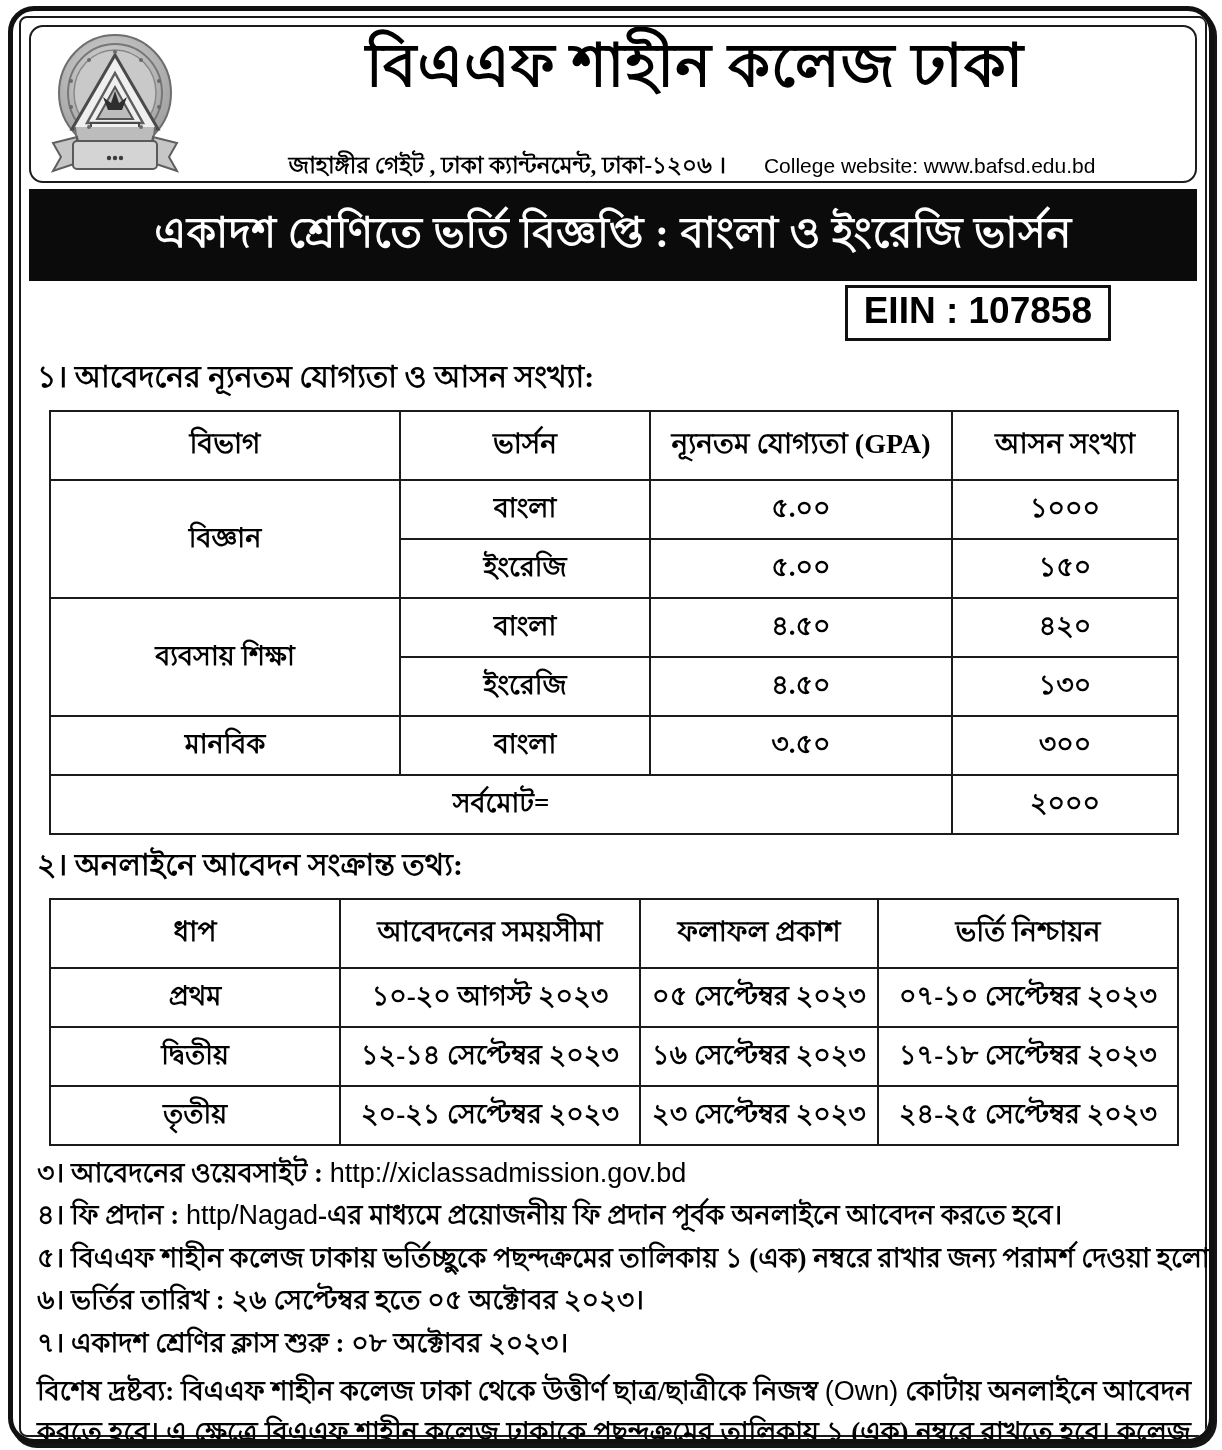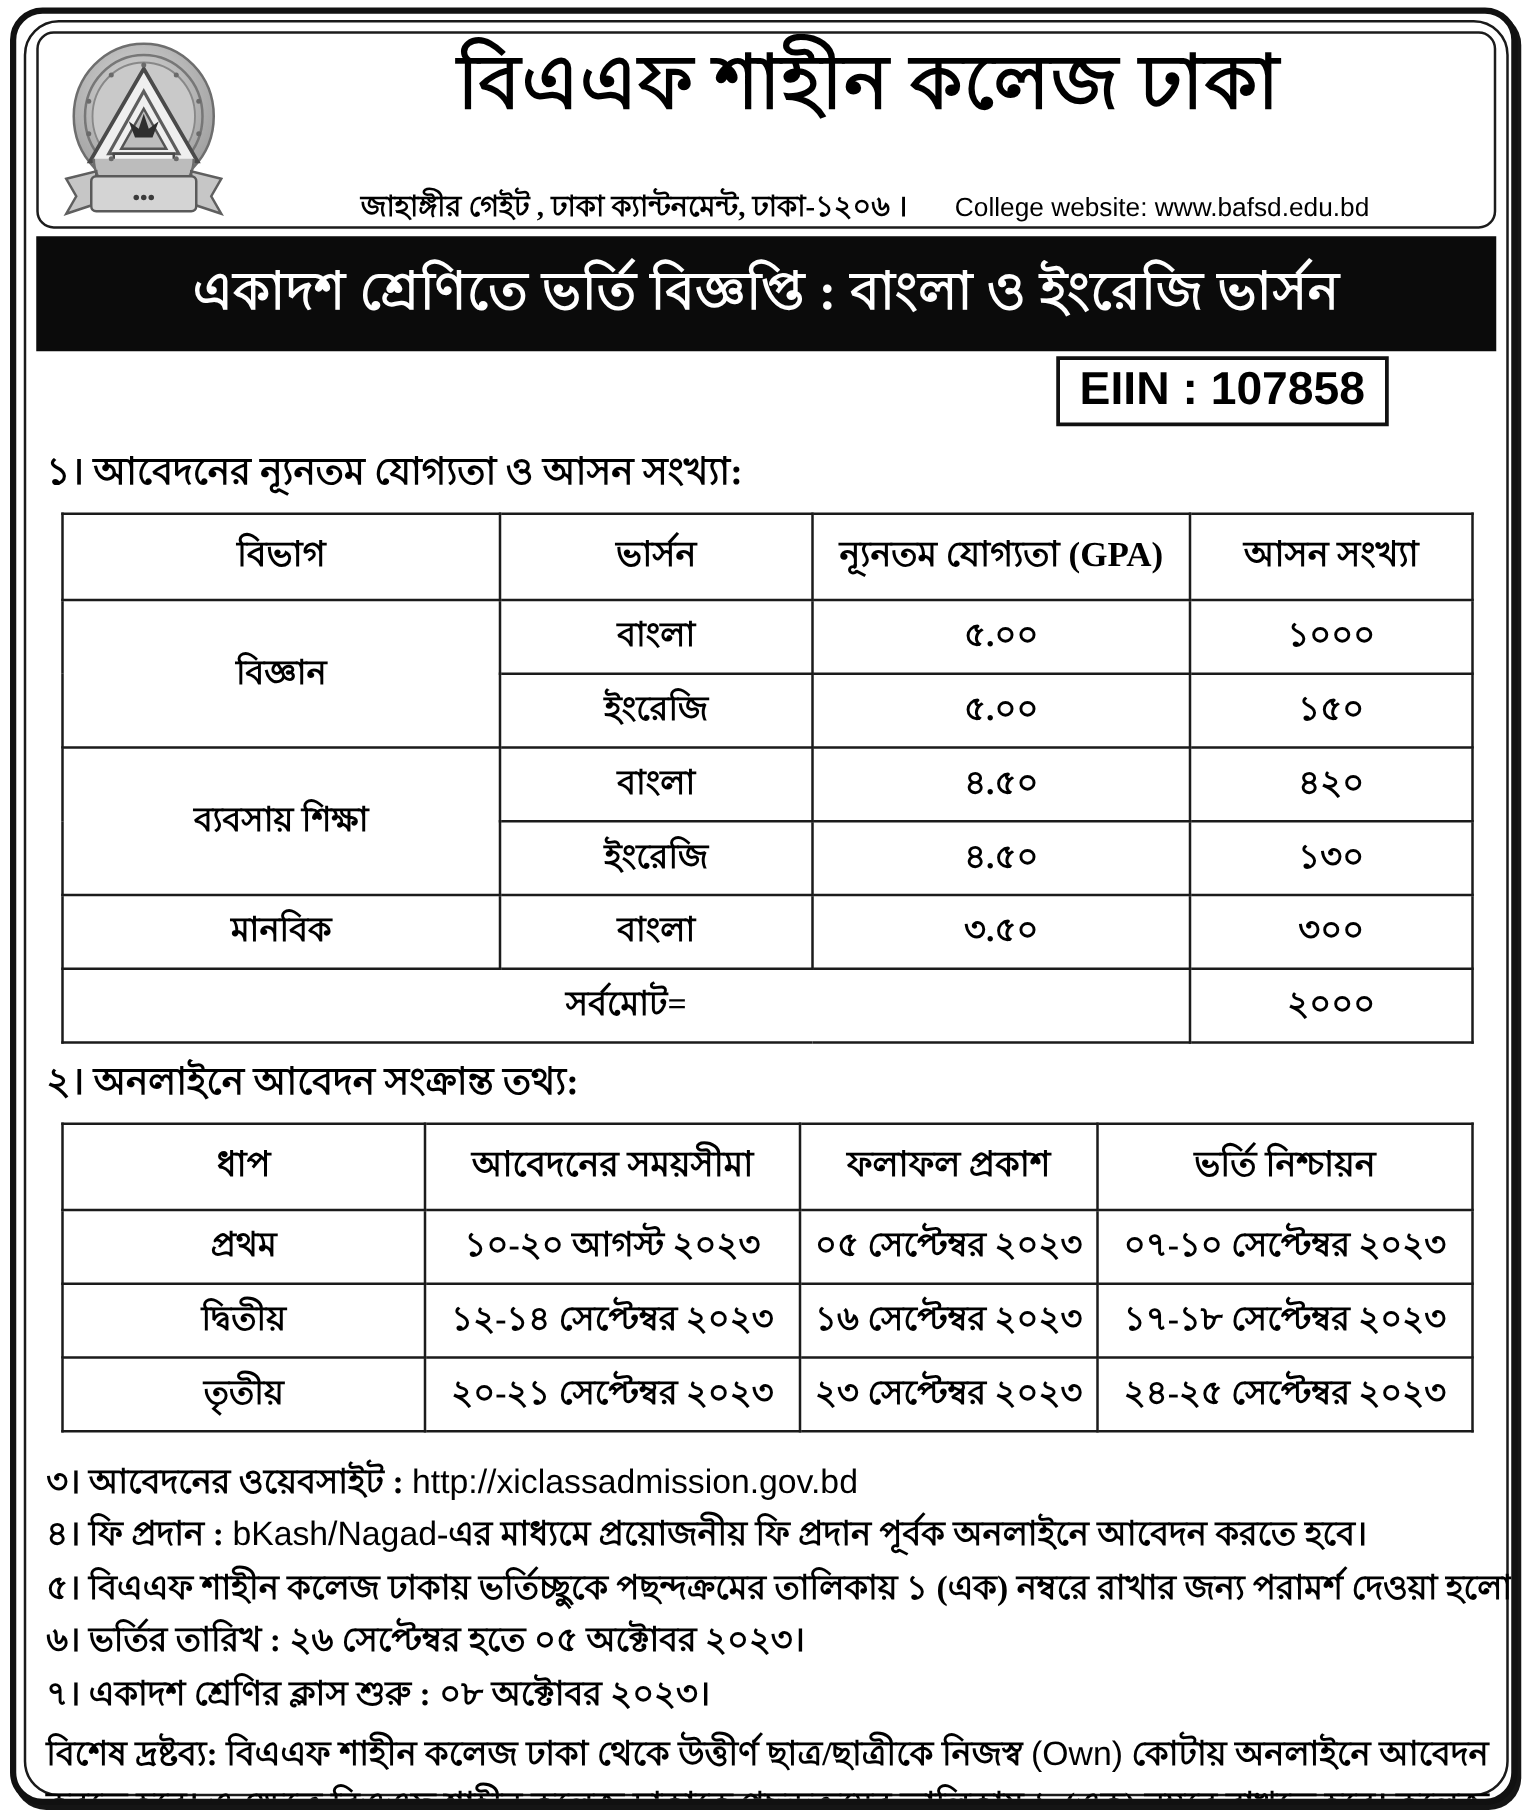--- a/index.html
+++ b/index.html
@@ -26,21 +26,21 @@
     box-shadow: 3px 4px 0 0 #151515;
     overflow: hidden;
   }
   .notice-inner {
     position: absolute;
     left: 6px;
     top: 5px;
     width: 1188px;
     height: 1421px;
     border: 2px solid #1a1a1a;
-    border-radius: 28px;
+    border-radius: 8px;
     background: #fff;
     padding: 0;
   }
 
   
   .header-box {
     position: relative;
     margin: 7px 8px 0 8px;
     border: 2px solid #1c1c1c;
     border-radius: 14px;
@@ -180,21 +180,21 @@
   .t1 col.c3 { width: 302px; }
   .t1 col.c4 { width: 226px; }
 
   
   .t2 col.c1 { width: 290px; }
   .t2 col.c2 { width: 300px; }
   .t2 col.c3 { width: 238px; }
   .t2 col.c4 { width: 300px; }
 
   
-  ol.points { list-style: none; margin-top: 20px; }
+  ol.points { list-style: none; margin-top: 8px; }
   ol.points li {
     font-family: "Liberation Serif","DejaVu Serif",serif;
     font-weight: bold;
     font-size: 27px;
     line-height: 1.46;
     margin-bottom: 3px;
     white-space: nowrap;
   }
   .latin {
     font-family: "Liberation Sans","DejaVu Sans",sans-serif;
@@ -366,21 +366,21 @@
             <td>২৪-২৫ সেপ্টেম্বর ২০২৩</td>
           </tr>
         </tbody>
       </table>
 
       <ol class="points">
         <li>
           <span>৩। আবেদনের ওয়েবসাইট : </span><span class="latin">http://xiclassadmission.gov.bd</span>
         </li>
         <li>
-          <span>৪। ফি প্রদান : </span><span class="latin">bKash/Nagad</span><span>-এর মাধ্যমে প্রয়োজনীয় ফি প্রদান পূর্বক অনলাইনে আবেদন করতে হবে।</span>
+          <span>৪। ফি প্রদান : </span><span class="latin">http/Nagad</span><span>-এর মাধ্যমে প্রয়োজনীয় ফি প্রদান পূর্বক অনলাইনে আবেদন করতে হবে।</span>
         </li>
         <li>৫। বিএএফ শাহীন কলেজ ঢাকায় ভর্তিচ্ছুকে পছন্দক্রমের তালিকায় ১ (এক) নম্বরে রাখার জন্য পরামর্শ দেওয়া হলো।</li>
         <li>৬। ভর্তির তারিখ : ২৬ সেপ্টেম্বর হতে ০৫ অক্টোবর ২০২৩।</li>
         <li>৭। একাদশ শ্রেণির ক্লাস শুরু : ০৮ অক্টোবর ২০২৩।</li>
       </ol>
 
       <div class="note">
         <span>বিশেষ দ্রষ্টব্য: বিএএফ শাহীন কলেজ ঢাকা থেকে উত্তীর্ণ ছাত্র/ছাত্রীকে নিজস্ব </span><span class="latin">(Own)</span><span> কোটায় অনলাইনে আবেদন করতে হবে। এ ক্ষেত্রে বিএএফ শাহীন কলেজ ঢাকাকে পছন্দক্রমের তালিকায় ১ (এক) নম্বরে রাখতে হবে। কলেজ সংক্রান্ত যেকোনো তথ্য </span>
       </div>
 

